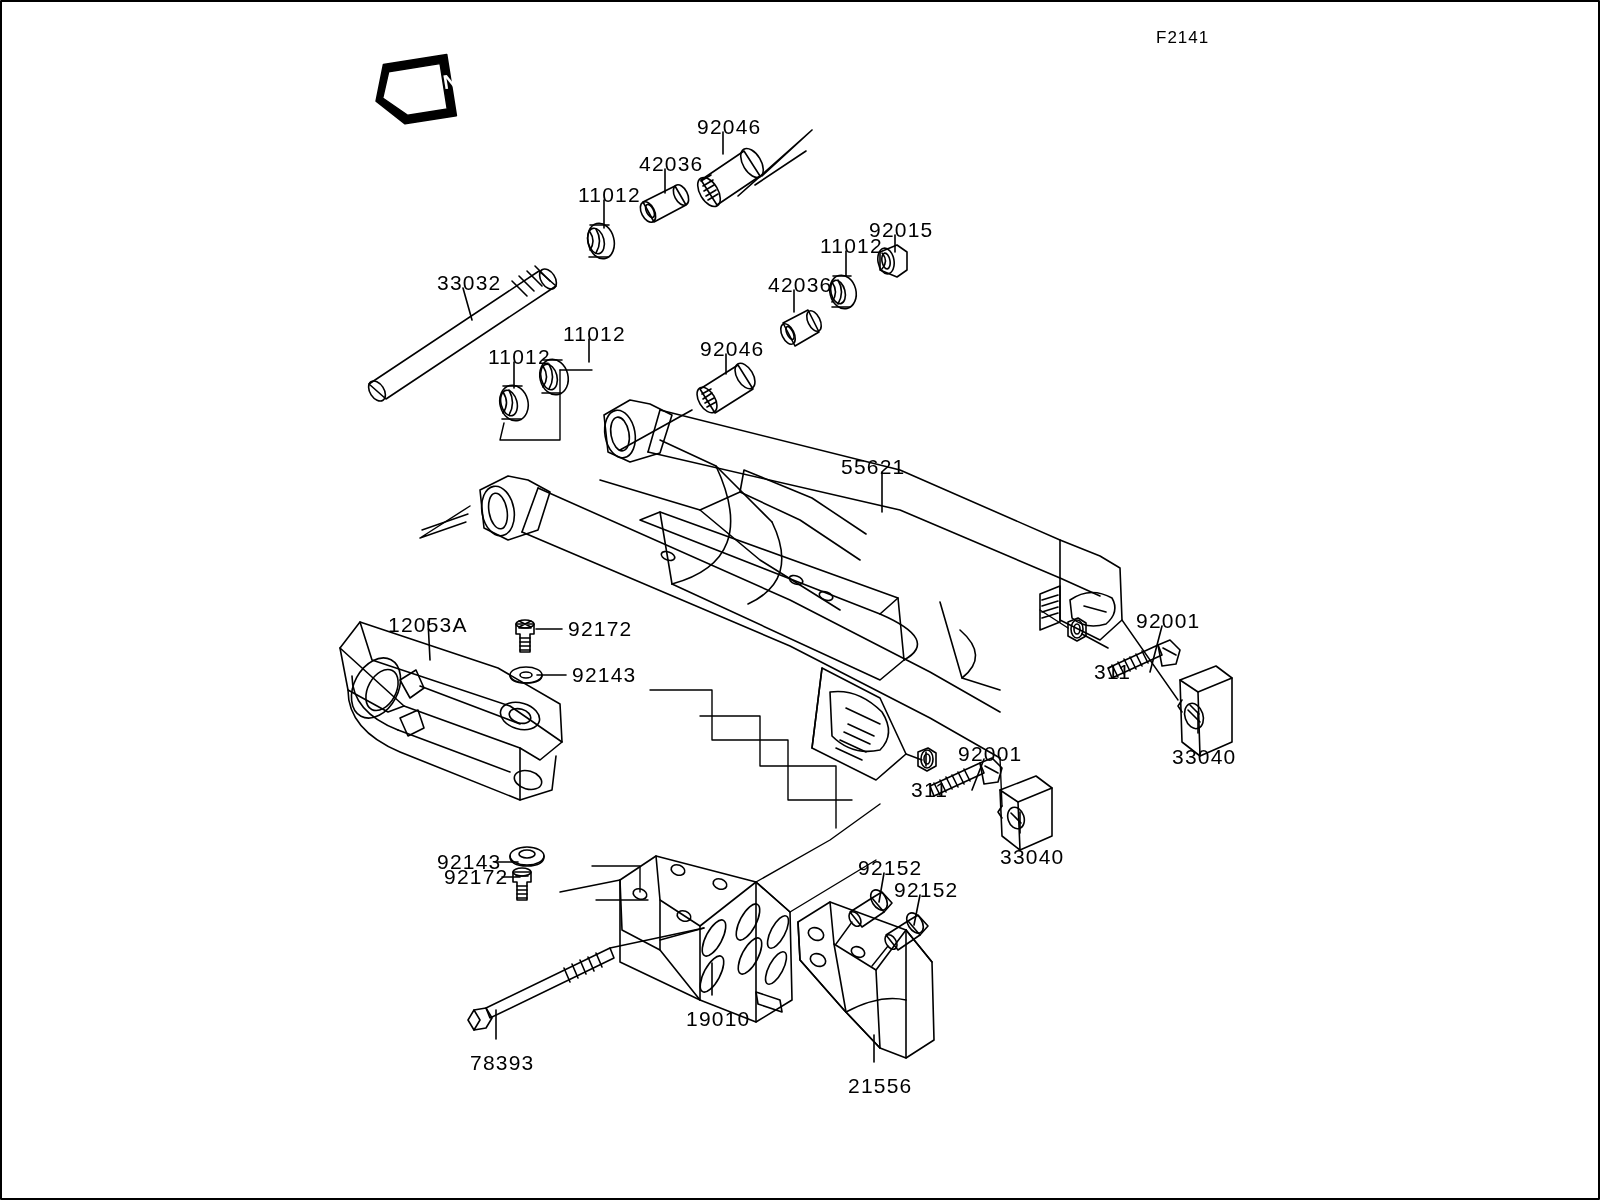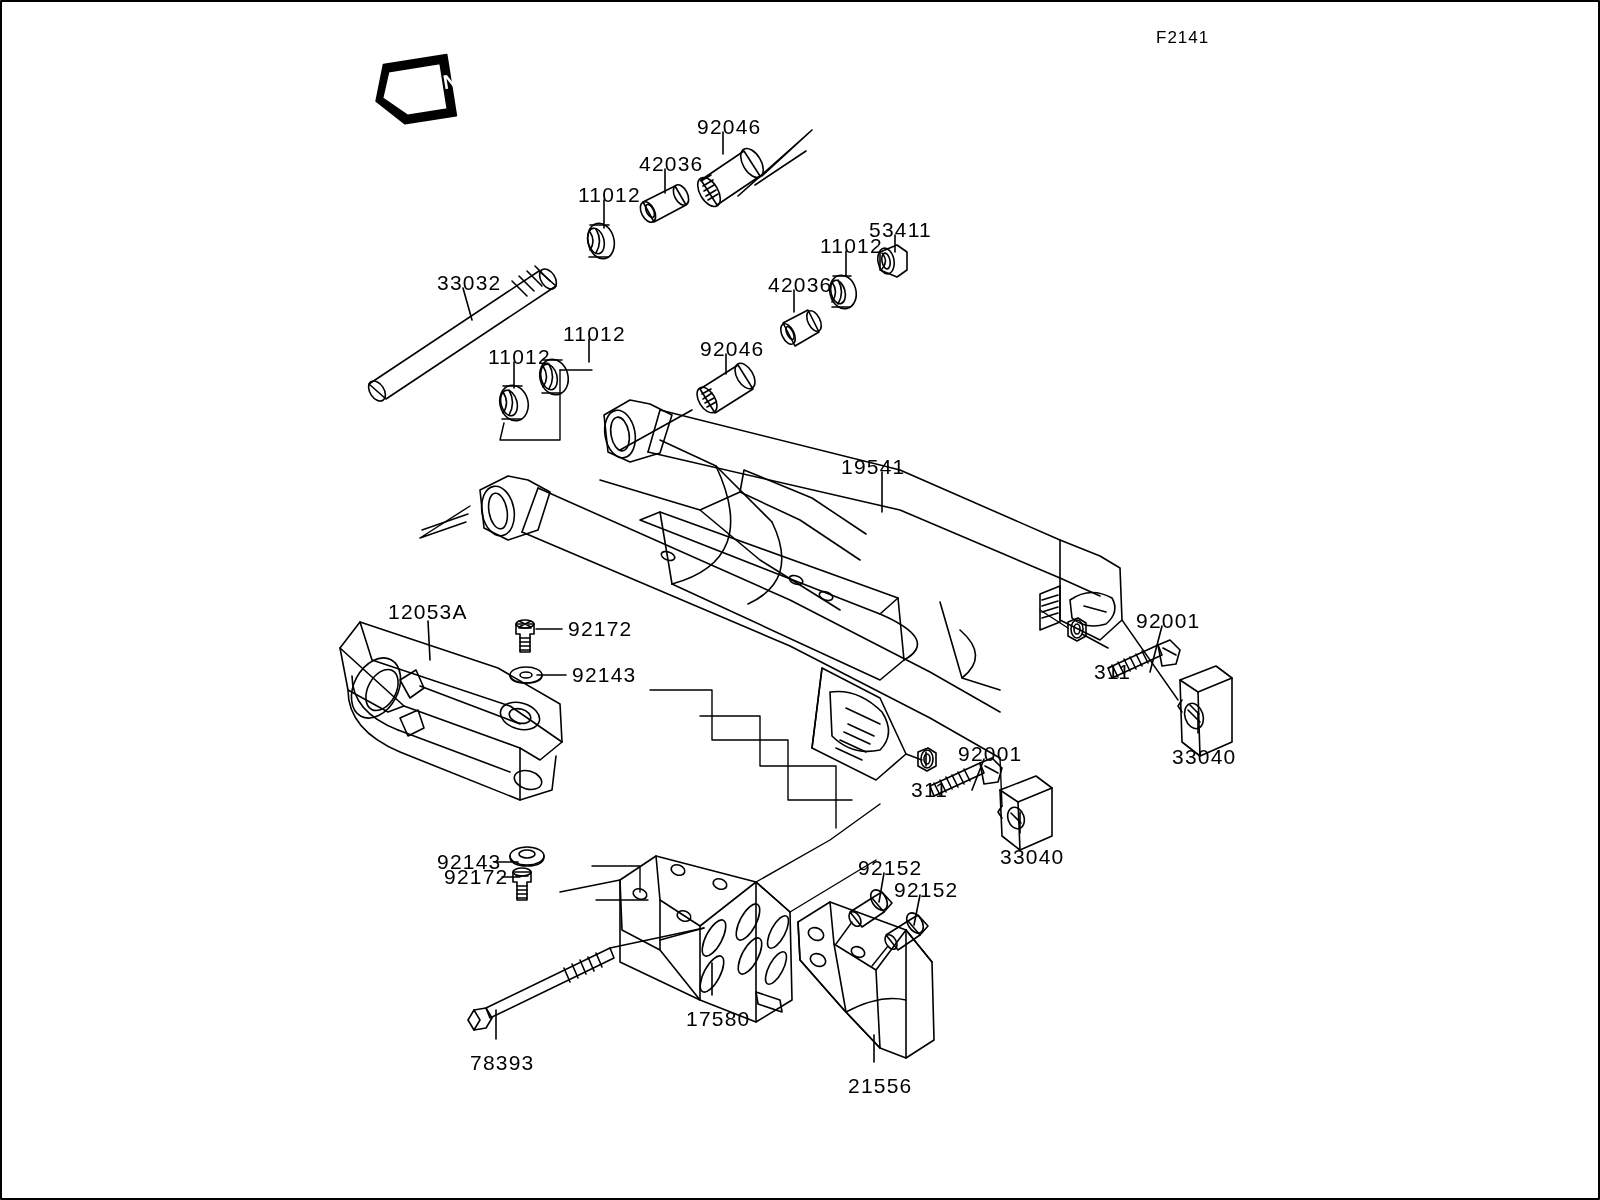--- a/index.html
+++ b/index.html
@@ -471,33 +471,33 @@
     <div class="front-text" style="left:388px;top:80px;transform:rotate(-9deg);transform-origin:left top;">FRONT</div>
   <div class="plabel" style="left: 578px; top: 183px;">11012</div>
       <div class="plabel" style="left: 639px; top: 152px;">42036</div>
       <div class="plabel" style="left: 697px; top: 115px;">92046</div>
       <div class="plabel" style="left: 437px; top: 271px; text-align: right;">33032</div>
       <div class="plabel" style="left: 488px; top: 345px;">11012</div>
       <div class="plabel" style="left: 563px; top: 322px;">11012</div>
       <div class="plabel" style="left: 700px; top: 337px;">92046</div>
       <div class="plabel" style="left: 768px; top: 273px;">42036</div>
       <div class="plabel" style="left: 820px; top: 234px;">11012</div>
-      <div class="plabel" style="left: 869px; top: 218px;">53411</div>
-      <div class="plabel" style="left: 841px; top: 455px;">19541</div>
-      <div class="plabel" style="left: 388px; top: 600px;">12053A</div>
+      <div class="plabel" style="left: 869px; top: 218px;">92015</div>
+      <div class="plabel" style="left: 841px; top: 455px;">55621</div>
+      <div class="plabel" style="left: 388px; top: 613px;">12053A</div>
       <div class="plabel" style="left: 568px; top: 617px;">92172</div>
       <div class="plabel" style="left: 572px; top: 663px;">92143</div>
       <div class="plabel" style="left: 437px; top: 850px;">92143</div>
       <div class="plabel" style="left: 444px; top: 865px;">92172</div>
       <div class="plabel" style="left: 1094px; top: 660px;">311</div>
       <div class="plabel" style="left: 1136px; top: 609px;">92001</div>
       <div class="plabel" style="left: 1172px; top: 745px;">33040</div>
       <div class="plabel" style="left: 911px; top: 778px;">311</div>
       <div class="plabel" style="left: 958px; top: 742px;">92001</div>
       <div class="plabel" style="left: 1000px; top: 845px;">33040</div>
       <div class="plabel" style="left: 858px; top: 856px;">92152</div>
       <div class="plabel" style="left: 894px; top: 878px;">92152</div>
-      <div class="plabel" style="left: 686px; top: 1007px;">17580</div>
+      <div class="plabel" style="left: 686px; top: 1007px;">19010</div>
       <div class="plabel" style="left: 470px; top: 1051px;">78393</div>
       <div class="plabel" style="left: 848px; top: 1074px;">21556</div>
     </div>
 
 </div>
 
 </body></html>

